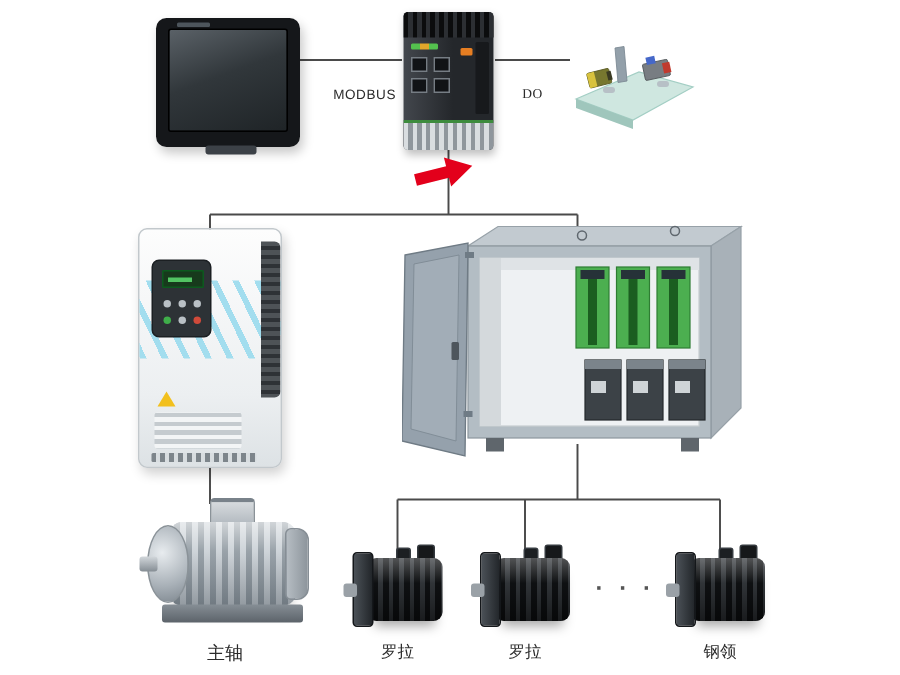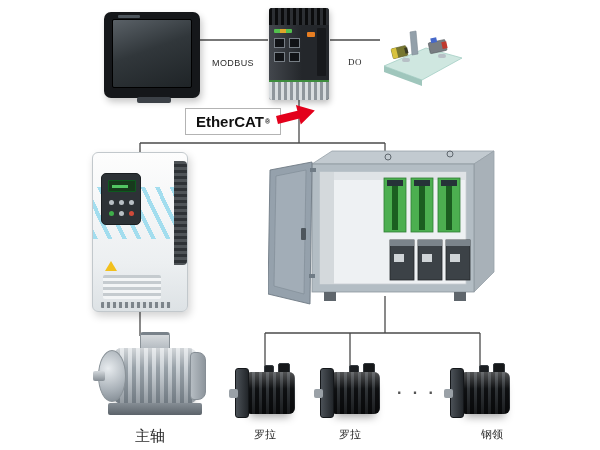--- a/index.html
+++ b/index.html
@@ -1,26 +1,26 @@
 <!DOCTYPE html>
 <html><head>
 <meta charset="utf-8">
 <style>
   html,body{margin:0;padding:0;background:#fff;}
   .canvas{position:relative;width:600px;height:450px;background:#ffffff;font-family:"Liberation Sans","DejaVu Sans",sans-serif;overflow:hidden;}
   .canvas *{box-sizing:border-box;}
   .lines-svg{position:absolute;left:0;top:0;z-index:1;}
   .device{position:absolute;z-index:2;}
   .lbl{position:absolute;z-index:3;color:#2b2b2b;text-align:center;}
-  .lbl-modbus{left:202px;top:58px;width:62px;font-size:9px;letter-spacing:.4px;}
+  .lbl-modbus{left:202px;top:58px;width:62px;font-size:9px;letter-spacing:.4px;text-align:right;}
   .lbl-do{left:343px;top:57px;width:24px;font-size:9px;letter-spacing:.4px;font-family:Liberation Serif, serif;}
-  .lbl-spindle{left:120px;top:427px;width:60px;font-size:15px;}
+  .lbl-spindle{left:120px;top:427px;width:60px;font-size:12px;}
   .lbl-roller1{left:240px;top:427px;width:50px;font-size:11px;}
   .lbl-roller2{left:325px;top:427px;width:50px;font-size:11px;}
-  .lbl-ring{left:467px;top:427px;width:50px;font-size:11px;}
+  .lbl-ring{left:455px;top:427px;width:50px;font-size:11px;}
   .lbl-dots{left:390px;top:384px;width:54px;font-size:16px;font-weight:bold;color:#555;letter-spacing:3px;}
 
   
   .hmi{left:104px;top:12px;width:96px;height:86px;background:#15171a;border-radius:7px;padding:7px 8px 10px 8px;box-shadow:2px 4px 7px rgba(0,0,0,.22);}
   .hmi-logo{position:absolute;top:3px;left:14px;width:22px;height:3px;background:#4d555c;border-radius:1px;}
   .hmi-screen{width:100%;height:100%;background:linear-gradient(160deg,#5a6167 0%,#31373b 45%,#1f2427 100%);border-radius:2px;border:1px solid #000;}
   .hmi-stand{position:absolute;left:34%;bottom:-5px;width:36%;height:6px;background:#3c4147;border-radius:2px;}
 
   
   .plc{left:269px;top:8px;width:60px;height:92px;background:linear-gradient(90deg,#43474d,#24272b 55%);border-radius:3px;box-shadow:1px 3px 6px rgba(0,0,0,.25);}
@@ -137,24 +137,20 @@
       <g>
         <rect x="26" y="36" width="8" height="4" rx="2" fill="#b7c0c6"></rect>
         <rect x="62" y="32" width="8" height="4" rx="2" fill="#b7c0c6"></rect>
       </g>
     </svg>
   </div>
 
   <div class="lbl lbl-modbus">MODBUS</div>
   <div class="lbl lbl-do">DO</div>
 
-  <div class="ethercat-box">
-    <span>EtherCAT</span>
-      <sup>®</sup>
-  </div>
   <div class="ethercat-arrow">
     <svg width="48" height="36" viewBox="0 0 48 36">
       <g transform="translate(3,21) rotate(-14)">
         <path d="M0,-4 h22 v-6 l17,10 -17,10 v-6 h-22 z" fill="#e3001b"></path>
       </g>
     </svg>
   </div>
 
   <div class="device vfd">
     <div class="vfd-body">

